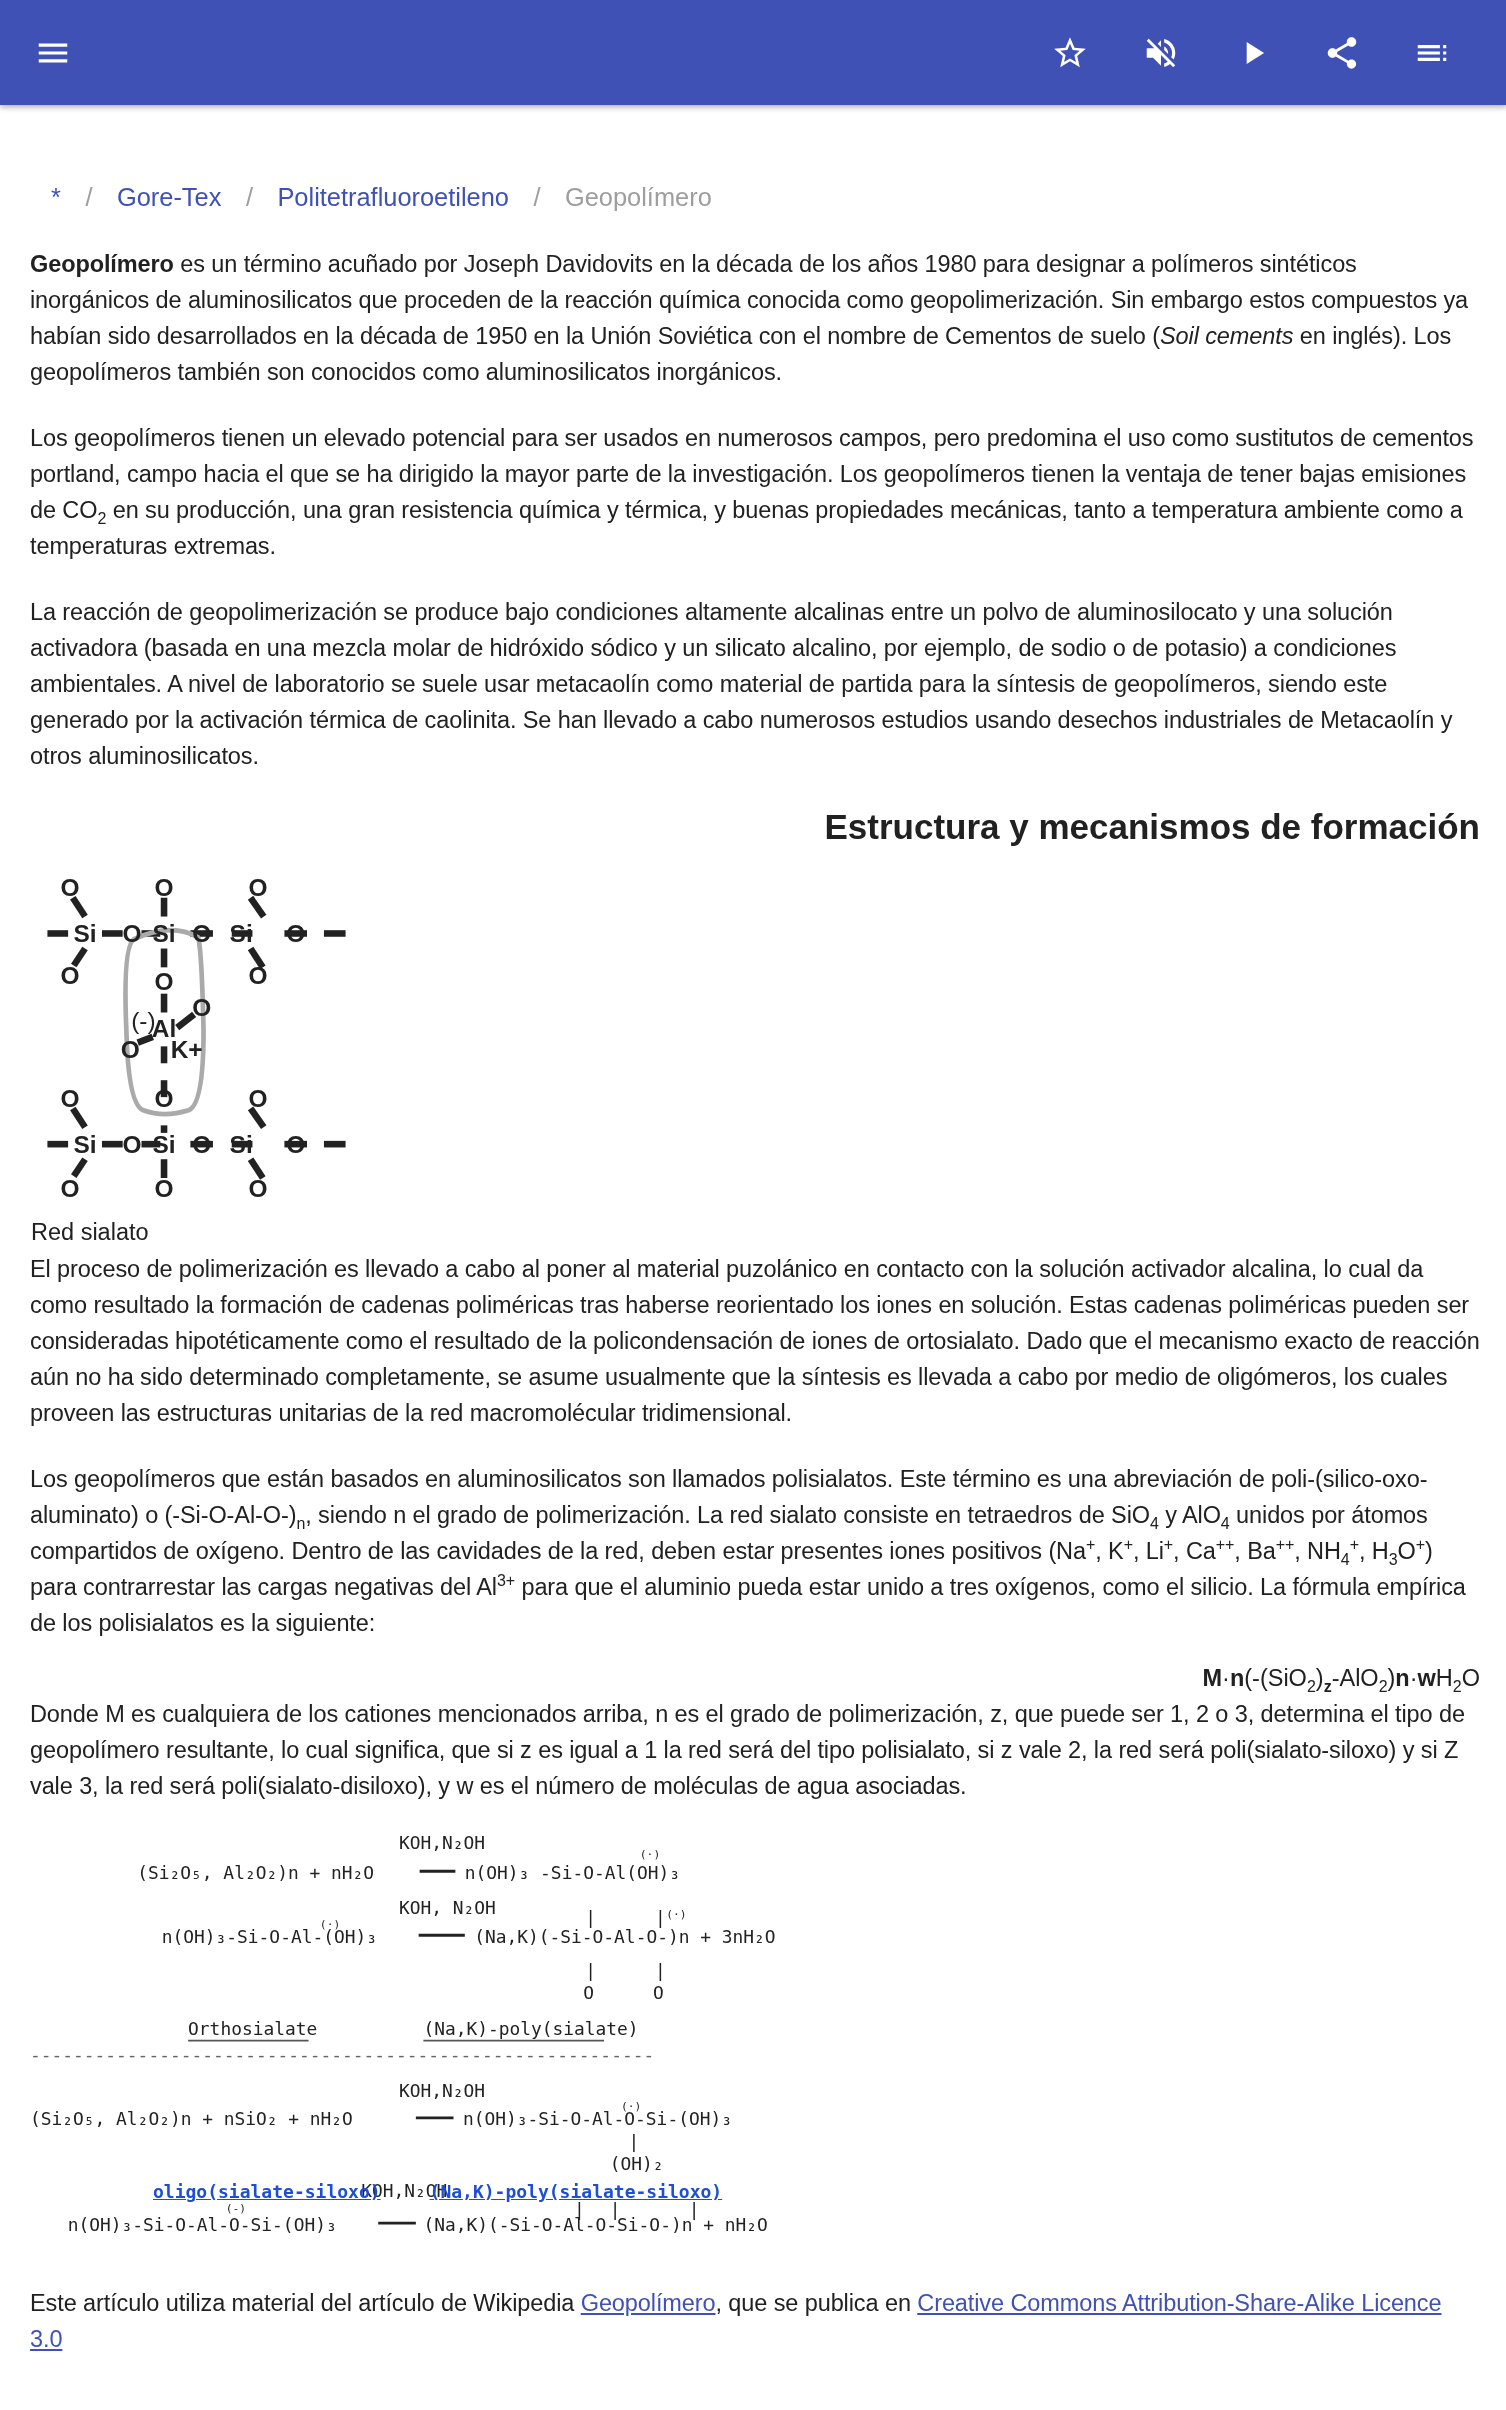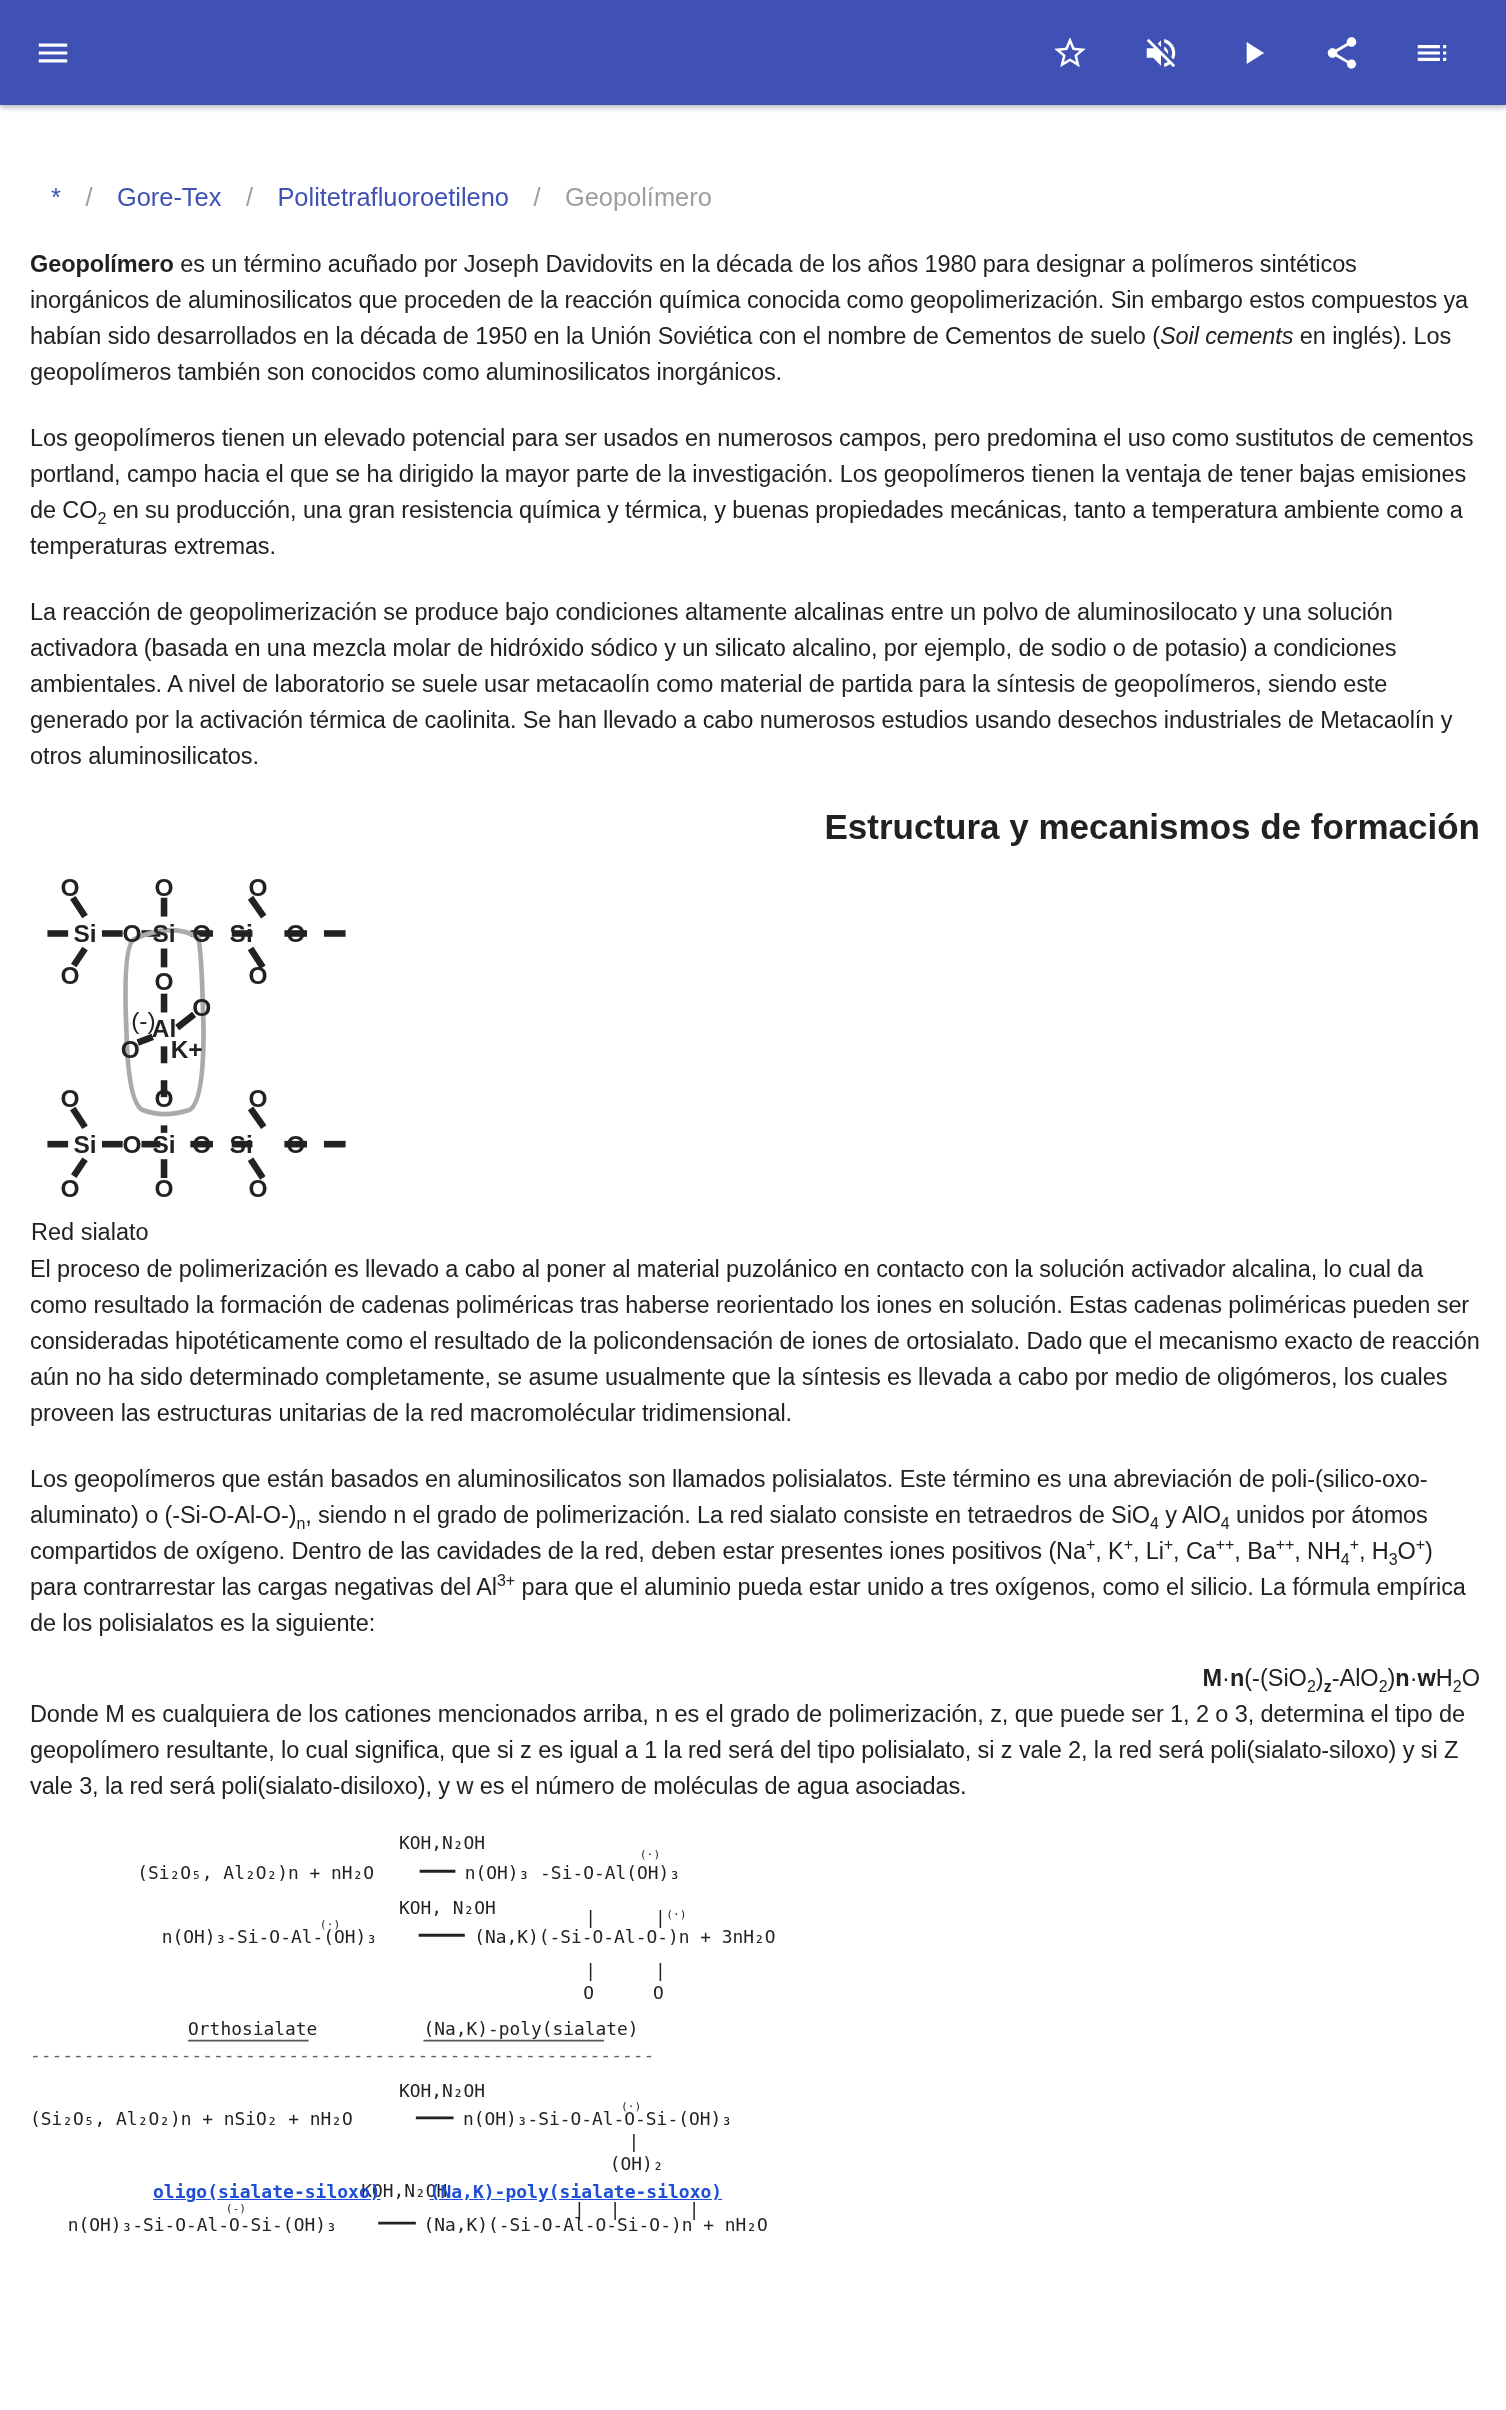--- a/index.html
+++ b/index.html
@@ -213,14 +213,15 @@
   </svg>
 
   <div class="caption" style="margin-top:-79px; position:relative;">
     <div style="font-family:'DejaVu Sans Mono', monospace; font-size:18px; line-height:24.5px; color:#1d4ed8; height:53px;font-weight:bold;">
       <span style="margin-left:122px; text-decoration:underline;">oligo(sialate-siloxo)</span><span style="margin-left:49px; text-decoration:underline;">(Na,K)-poly(sialate-siloxo)</span>
     </div>
   </div>
 
   <div style="height:51px"></div>
 
+  <p><span>Este artículo utiliza material del artículo de Wikipedia </span><a href="#" class="link">Geopolímero</a><span>, que se publica en </span><a href="#" class="link">Creative Commons Attribution-Share-Alike Licence 3.0</a></p>
 </div>
 
 
 </body></html>

